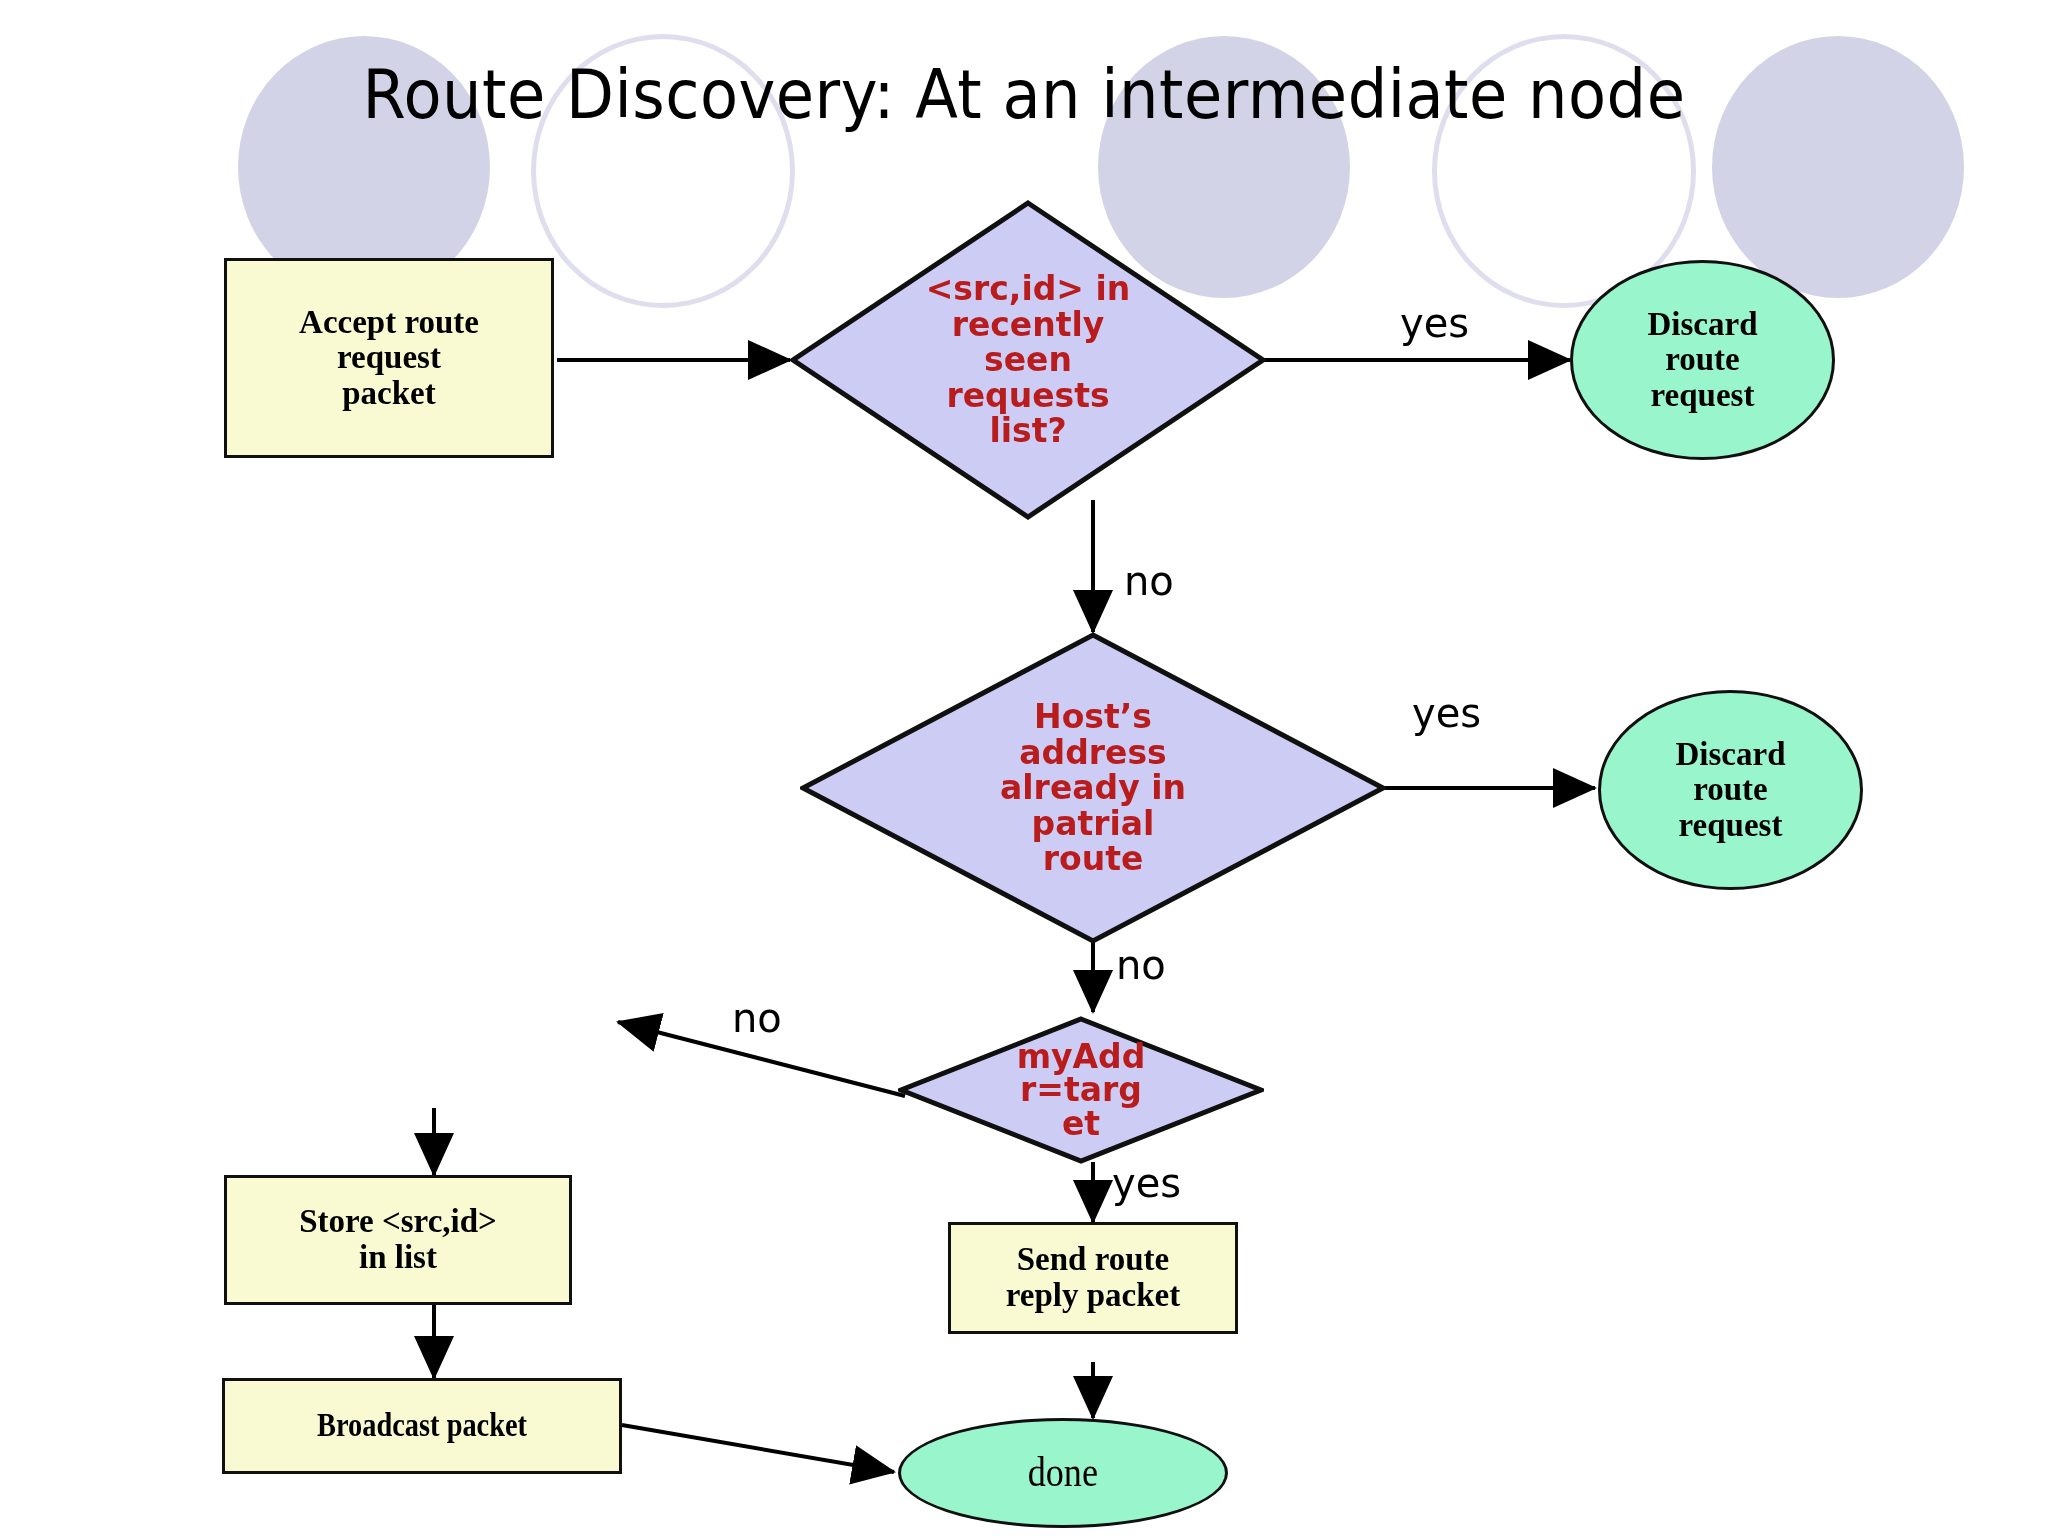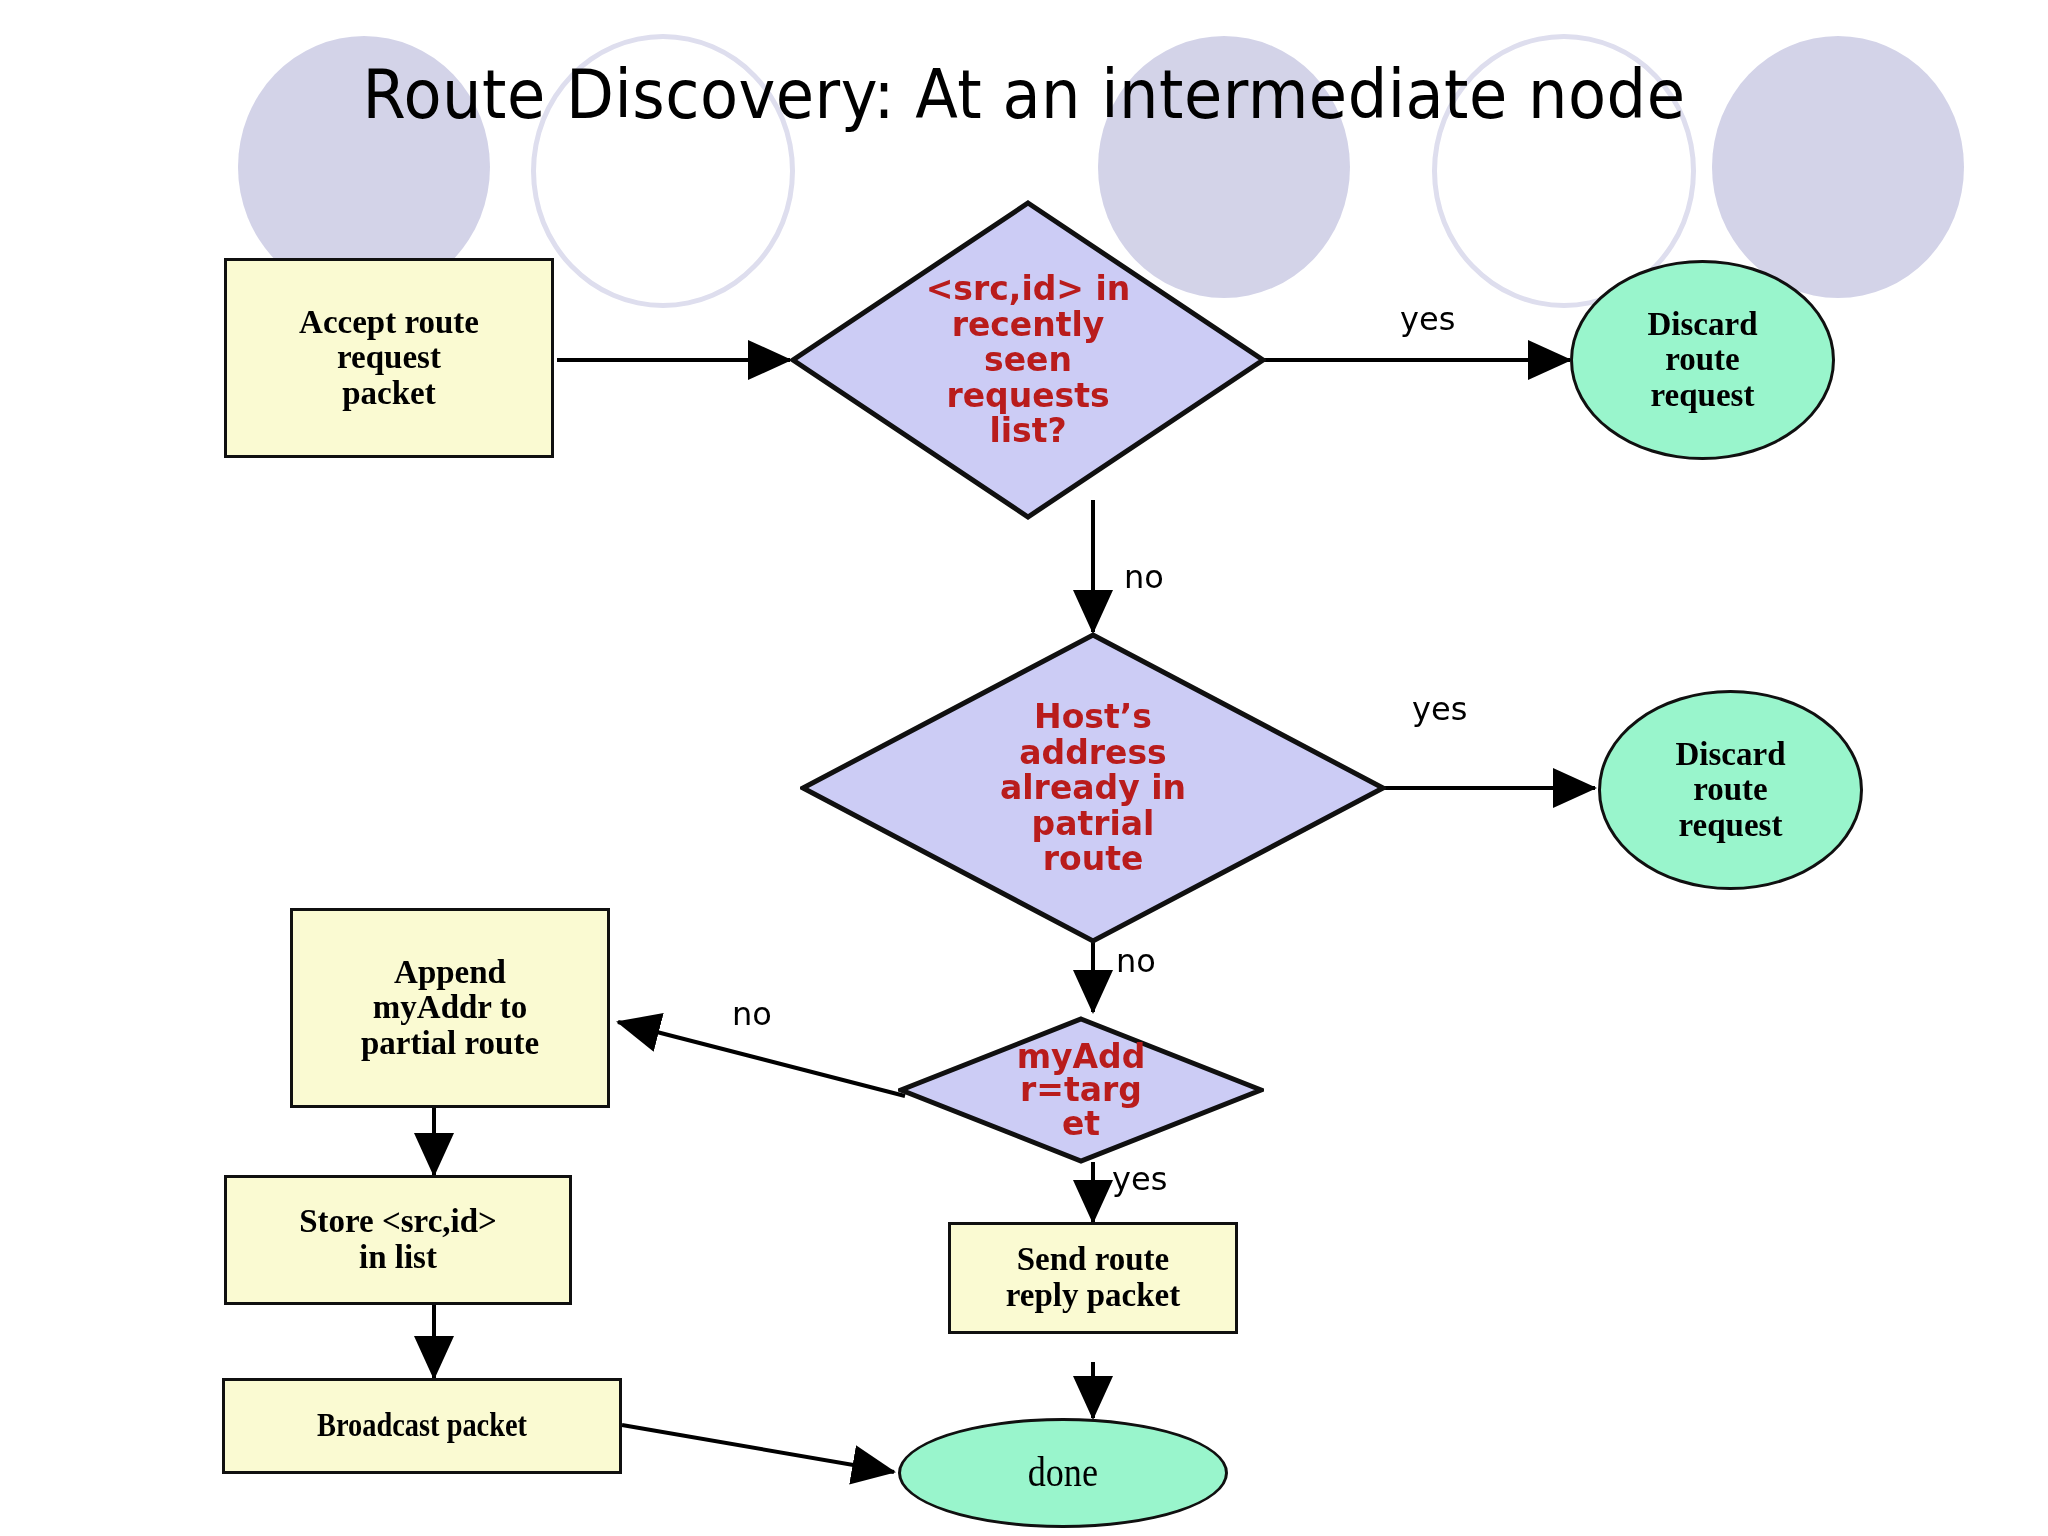--- a/index.html
+++ b/index.html
@@ -106,21 +106,21 @@
     color: #b91c1c;
     line-height: 1.08;
     font-size: 33px;
     white-space: pre-line;
   }
 
   .edge-label {
     position: absolute;
     font-family: "DejaVu Sans", sans-serif;
     font-weight: 400;
-    font-size: 32px;
+    font-size: 40px;
     color: #000000;
     white-space: nowrap;
   }
 
   
   .condensed { transform: scaleX(0.86); }
 </style>
 </head>
 <body>
 
@@ -206,25 +206,20 @@
 
   <div class="diamond-wrap" style="left:898px; top:1016px; width:366px; height:148px;">
     <svg class="diamond-shape" viewBox="0 0 366 148" preserveAspectRatio="none">
       <polygon points="183,3 363,74 183,145 3,74" fill="#ccccf5" stroke="#101010" stroke-width="5"></polygon>
     </svg>
     <span class="diamond-label" style="line-height:1.02;">myAdd
 r=targ
 et</span>
   </div>
 
-  <div class="node box" style="left:290px; top:908px; width:320px; height:200px;">
-    <span style="white-space:pre-line;">Append
-myAddr to
-partial route</span>
-  </div>
 
   <div class="node box" style="left:224px; top:1175px; width:348px; height:130px;">
     <span style="white-space:pre-line;">Store &lt;src,id&gt;
 in list</span>
   </div>
 
   <div class="node box" style="left:222px; top:1378px; width:400px; height:96px;">
     <span class="condensed" style="white-space:pre-line;">Broadcast packet</span>
   </div>
 

